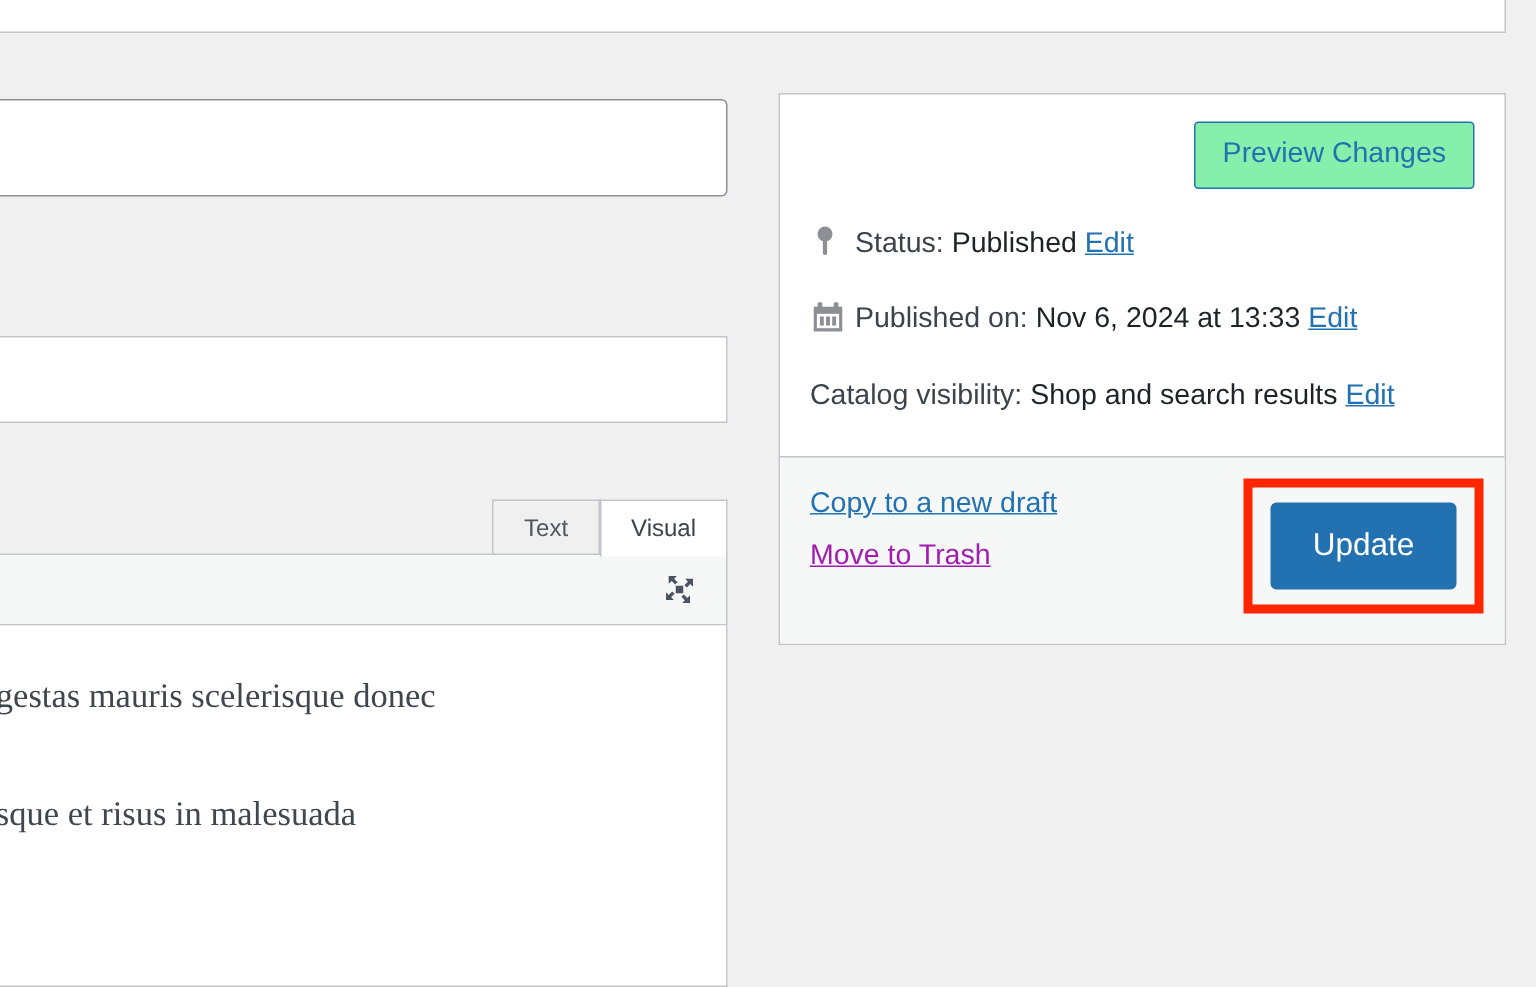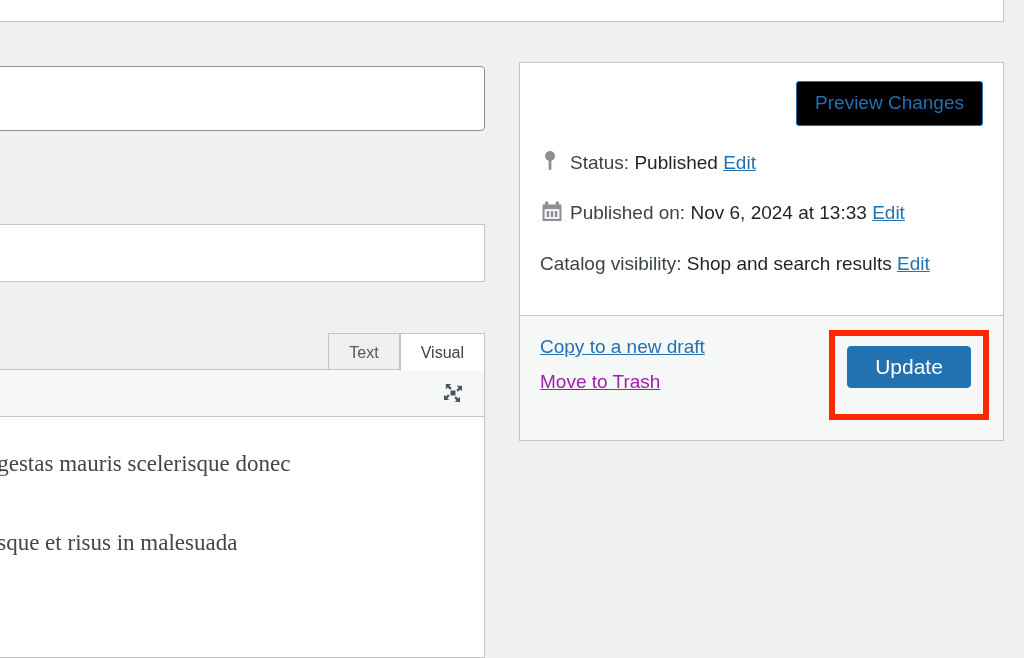--- a/index.html
+++ b/index.html
@@ -192,40 +192,40 @@
   .publish-body {
     padding: 18px 20px 22px 20px;
   }
 
   .preview-row {
     display: flex;
     justify-content: flex-end;
     margin-bottom: 22px;
   }
   .btn-secondary {
-    background: #000000;
+    background: #86efac;
     border: 1px solid #2271b1;
     border-radius: 3px;
     color: #2271b1;
     font-size: 19px;
     font-family: "Liberation Sans", sans-serif;
     padding: 10px 18px;
     cursor: pointer;
     line-height: 1.2;
   }
 
   .misc-row {
     display: flex;
     align-items: flex-start;
     margin-bottom: 21px;
     font-size: 19px;
     line-height: 1.55;
     color: #3c434a;
   }
-  .misc-row:last-child { margin-bottom: 15px; }
+  .misc-row:last-child { margin-bottom: 4px; }
   .misc-icon {
     width: 30px;
     min-width: 30px;
     padding-top: 2px;
     color: #8c8f94;
     display: flex;
     justify-content: flex-start;
   }
   .misc-text { flex: 1; }
   .misc-text b { color: #1d2327; font-weight: normal; }
@@ -276,21 +276,21 @@
     height: 90px;
     border: 6px solid #ff2600;
     box-sizing: border-box;
     pointer-events: none;
   }
   .btn-primary {
     position: absolute;
     left: 18px;
     top: 16px;
     width: 124px;
-    height: 42px;
+    height: 58px;
     background: #2271b1;
     border: 1px solid #2271b1;
     border-radius: 4px;
     color: #ffffff;
     font-size: 21px;
     font-family: "Liberation Sans", sans-serif;
     cursor: pointer;
     display: flex;
     align-items: center;
     justify-content: center;

